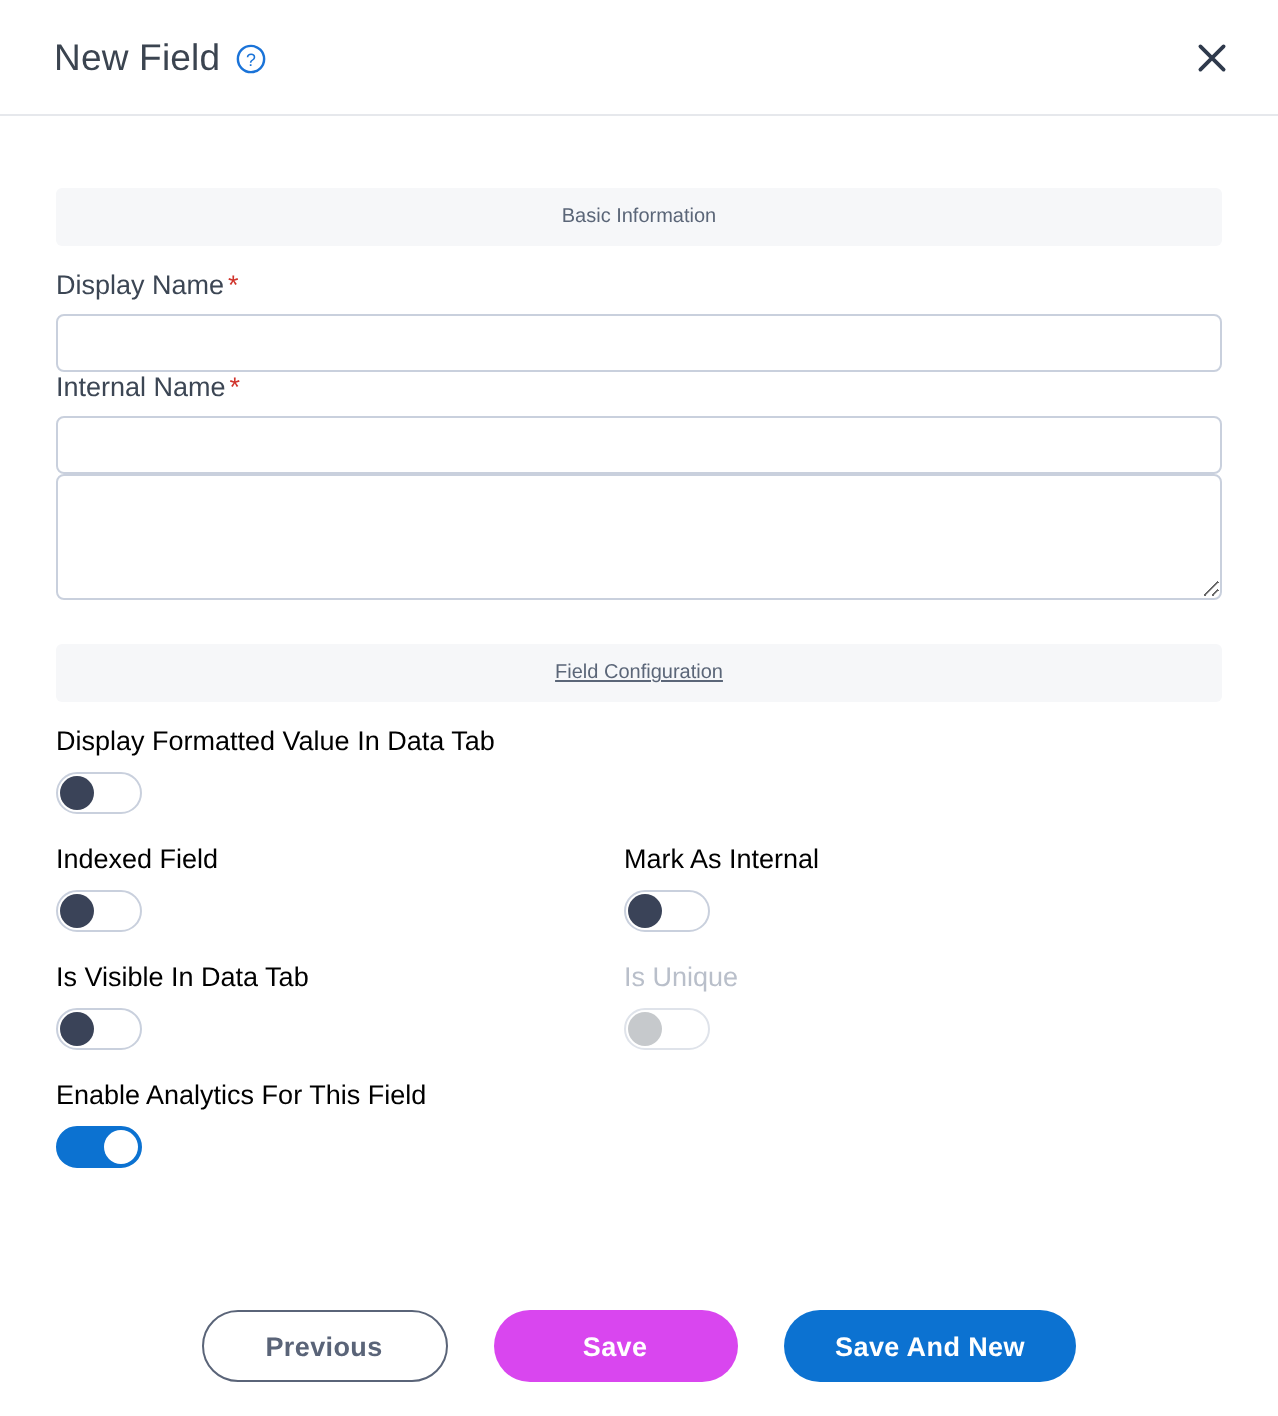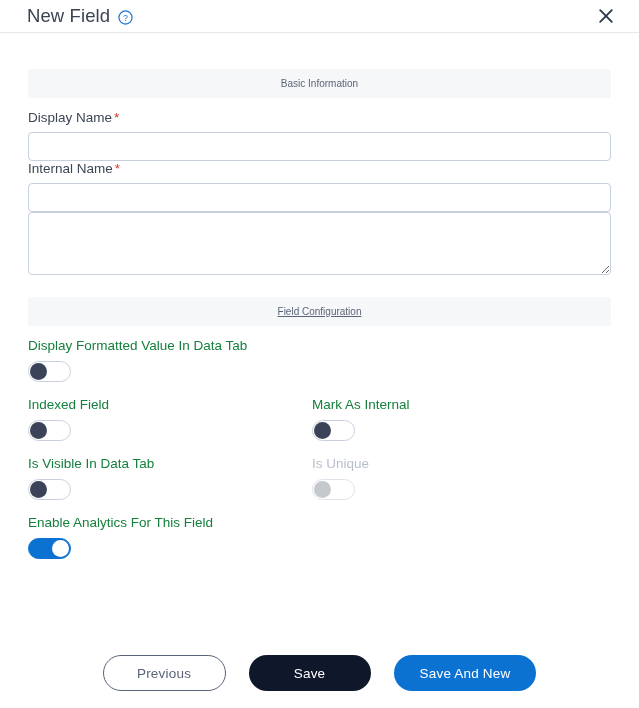--- a/index.html
+++ b/index.html
@@ -12,21 +12,21 @@
     width: 639px;
     height: 708px;
     font-family: "Liberation Sans", sans-serif;
     color: #3c4654;
     overflow: hidden;
     position: relative;
   }
 
   
   .dialog-header {
-    height: 33px;
+    height: 58px;
     border-bottom: 1px solid #e6e8ec;
     display: flex;
     align-items: center;
     padding: 0 14px 0 27px;
     position: relative;
   }
   .dialog-title {
     font-size: 18.5px;
     color: #3b4450;
     letter-spacing: 0.1px;
@@ -131,21 +131,21 @@
     grid-template-columns: 284px 1fr;
     row-gap: 0;
     margin-top: 3px;
   }
   .toggle-cell {
     height: 59px;
   }
   .toggle-cell.empty { visibility: hidden; }
   .toggle-label {
     font-size: 13.5px;
-    color: #15803d;
+    color: #000000;
     line-height: 16px;
     margin-bottom: 7px;
     white-space: nowrap;
   }
   .toggle-label.disabled { color: #b9bfca; }
 
   .switch {
     width: 43px;
     height: 21px;
     border-radius: 11px;
@@ -192,35 +192,35 @@
     display: flex;
     align-items: center;
     justify-content: center;
     gap: 23px;
   }
   .btn {
     height: 36px;
     border-radius: 18px;
     font-family: "Liberation Sans", sans-serif;
     font-size: 13.5px;
-    font-weight: normal;
+    font-weight: bold;
     cursor: pointer;
     border: none;
     padding: 0 26px;
     white-space: nowrap;
     letter-spacing: 0.2px;
   }
   .btn-secondary {
     background: #ffffff;
     border: 1px solid #5a6478;
     color: #5a6478;
     min-width: 123px;
   }
   .btn-primary {
-    background: #0f172a;
+    background: #d946ef;
     color: #ffffff;
     min-width: 122px;
   }
   .btn-info {
     background: #0c72d1;
     color: #ffffff;
     min-width: 134px;
   }
 </style>
 </head>

